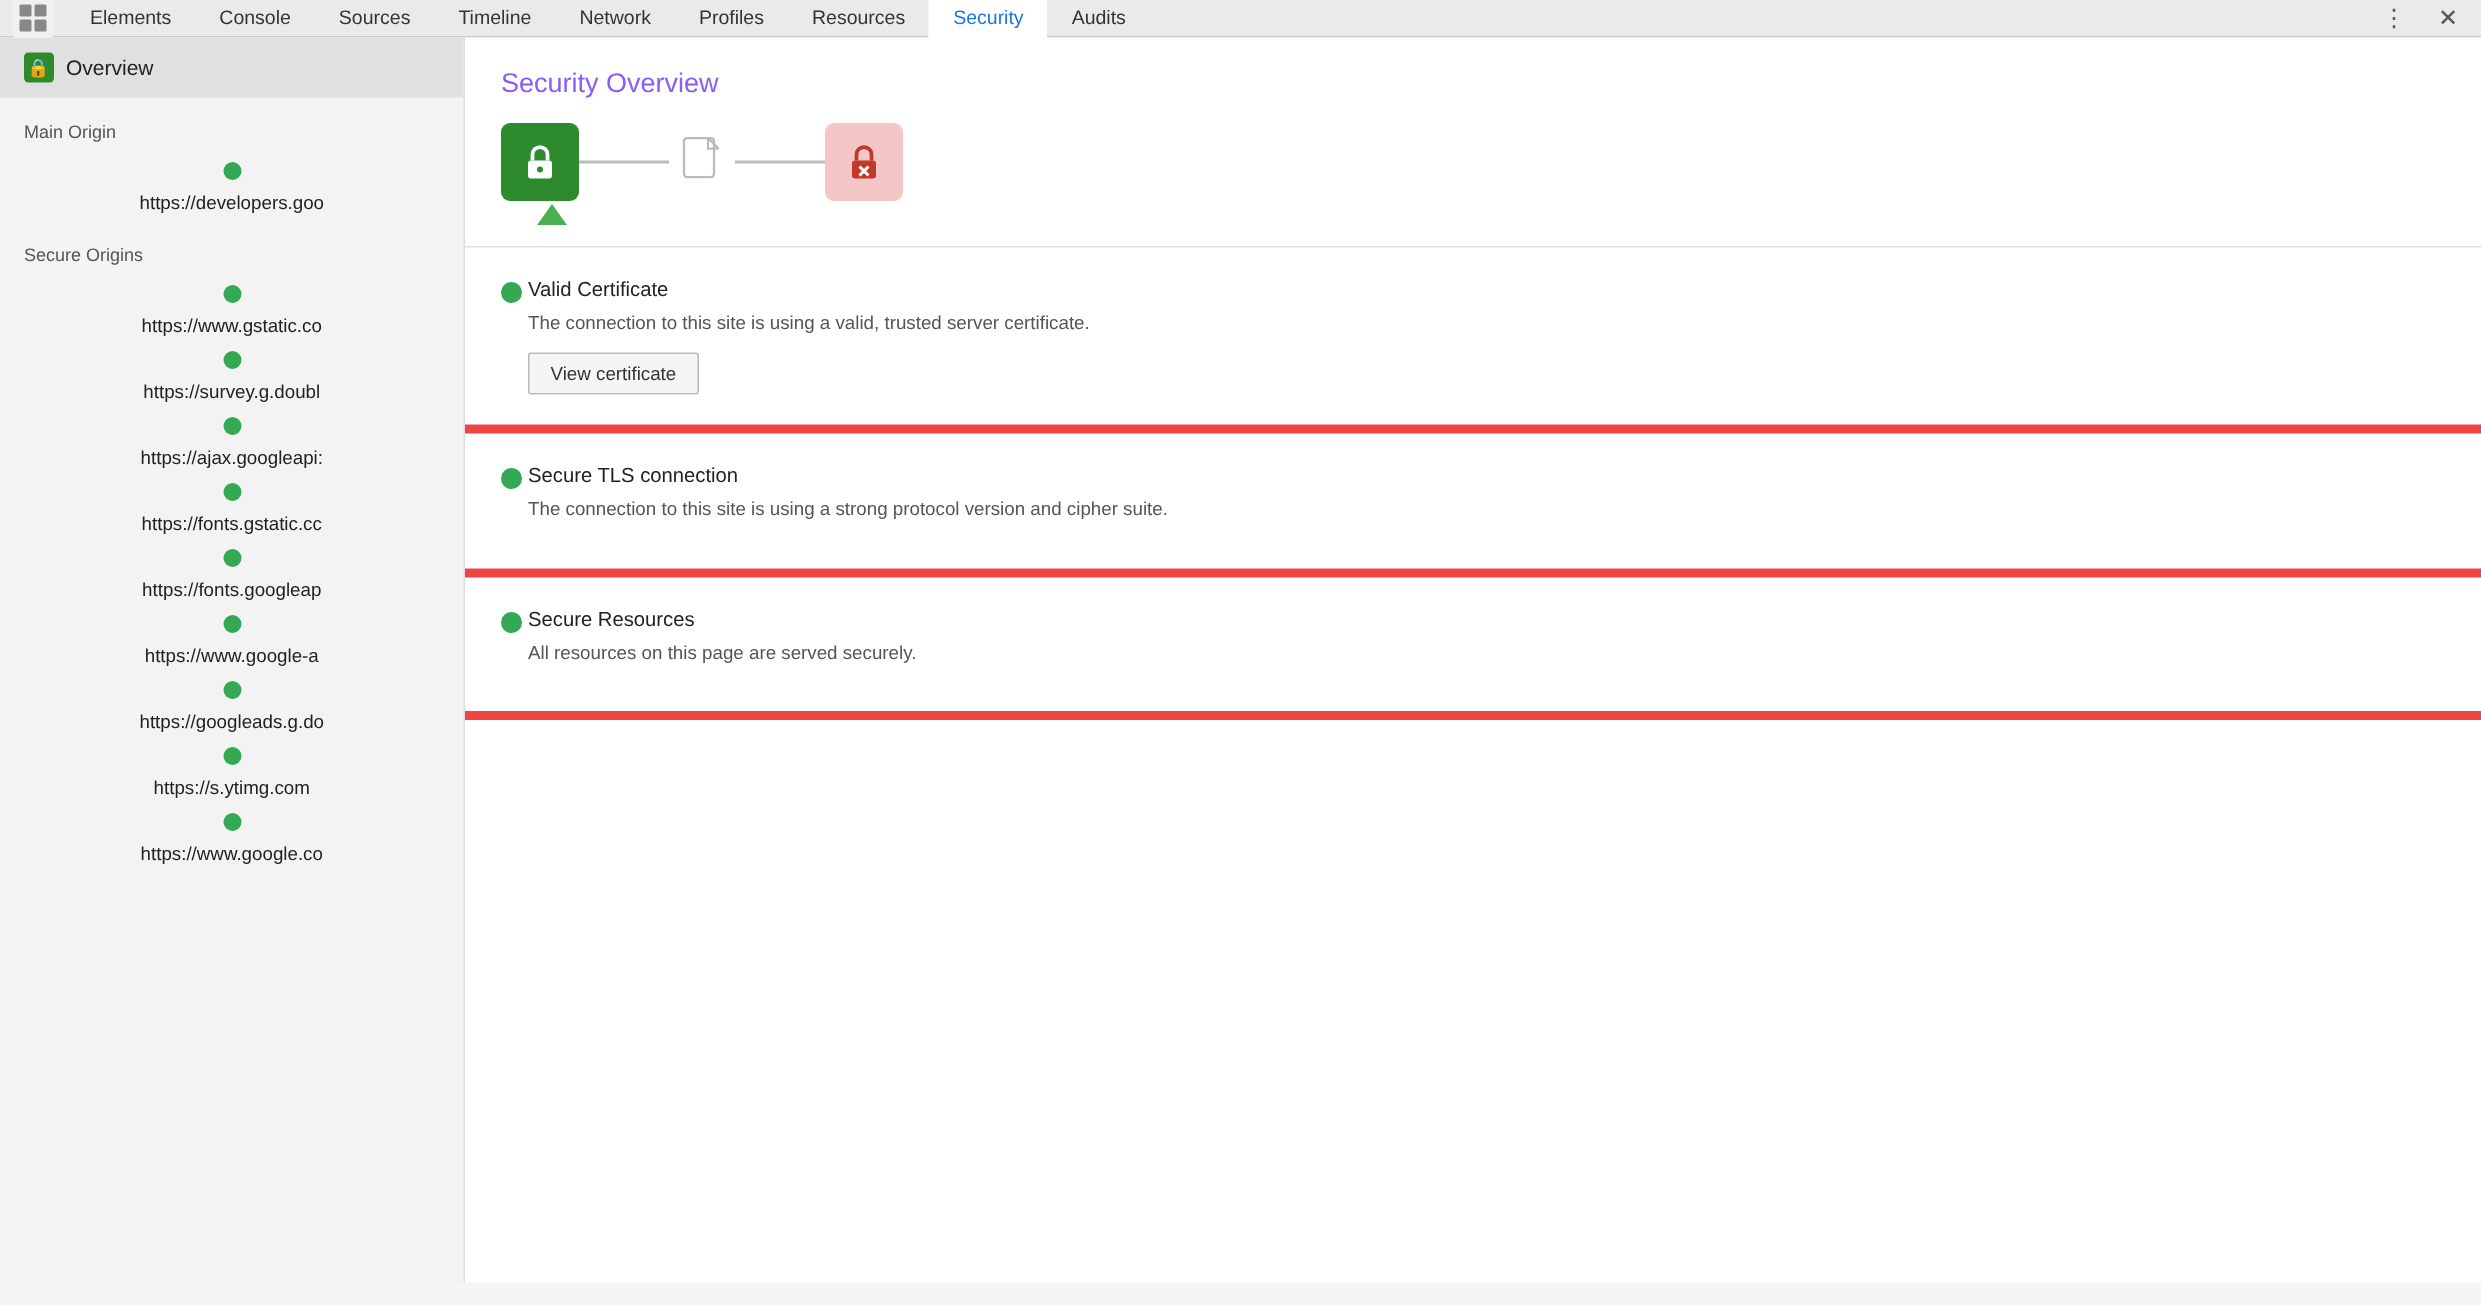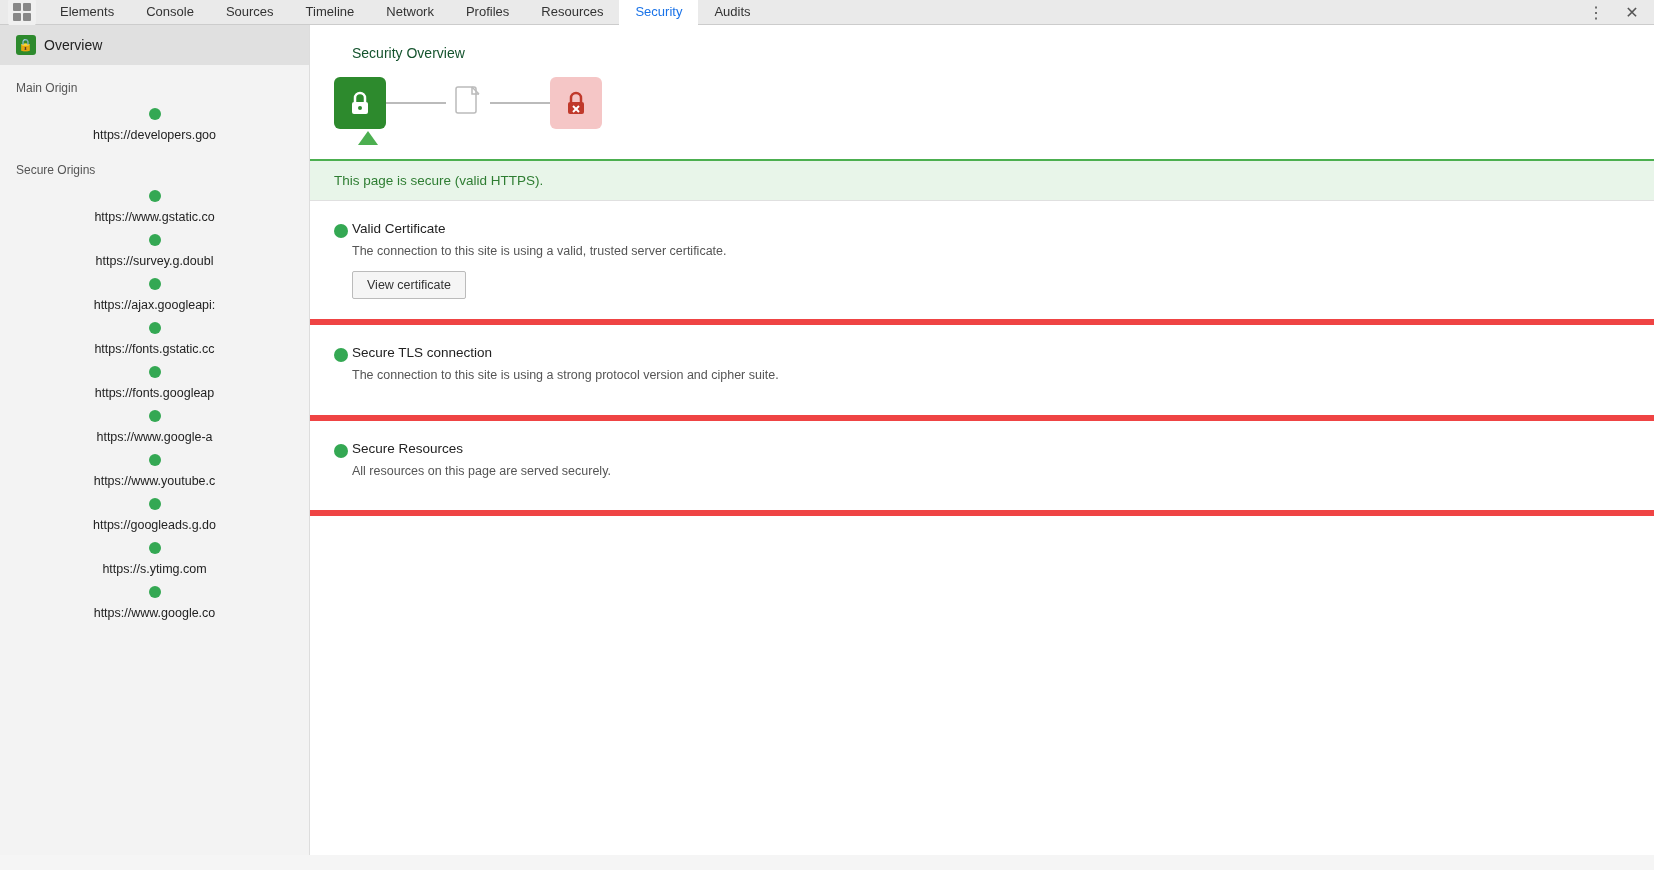--- a/index.html
+++ b/index.html
@@ -137,24 +137,23 @@
 
     
     .content {
       flex: 1;
       background: #fff;
       overflow-y: auto;
     }
 
     .content-title {
       padding: 20px 24px 16px 24px;
-      font-size: 14px;
+      font-size: 18px;
       font-weight: 400;
-      color: #14532d;
-      margin-left: 18px;
+      color: #8b5cf6;
     }
     .diag-icon-green {
       width: 52px;
       height: 52px;
       background: #2d8a2d;
       border-radius: 6px;
       display: flex;
       align-items: center;
       justify-content: center;
       color: white;
@@ -311,24 +310,20 @@
       <div class="sidebar-dot"></div>
       <span class="sidebar-item-text">https://fonts.gstatic.cc</span>
     </div>
     <div class="sidebar-item">
       <div class="sidebar-dot"></div>
       <span class="sidebar-item-text">https://fonts.googleap</span>
     </div>
     <div class="sidebar-item">
       <div class="sidebar-dot"></div>
       <span class="sidebar-item-text">https://www.google-a</span>
-    </div>
-    <div class="sidebar-item">
-      <div class="sidebar-dot"></div>
-      <span class="sidebar-item-text">https://www.youtube.c</span>
     </div>
     <div class="sidebar-item">
       <div class="sidebar-dot"></div>
       <span class="sidebar-item-text">https://googleads.g.do</span>
     </div>
     <div class="sidebar-item">
       <div class="sidebar-dot"></div>
       <span class="sidebar-item-text">https://s.ytimg.com</span>
     </div>
     <div class="sidebar-item">
@@ -365,23 +360,20 @@
             <path d="M8 12V8a5 5 0 0110 0v4" stroke="#c0392b" stroke-width="2.5" fill="none"></path>
             <line x1="10" y1="16" x2="16" y2="22" stroke="white" stroke-width="2"></line>
             <line x1="16" y1="16" x2="10" y2="22" stroke="white" stroke-width="2"></line>
           </svg>
         </div>
       </div>
 
       <div style="position: absolute; bottom: 14px; left: 48px; width: 0; height: 0; border-left: 10px solid transparent; border-right: 10px solid transparent; border-bottom: 14px solid #4caf50;"></div>
     </div>
 
-    <div class="secure-banner">
-      <span>This page is secure (valid HTTPS).</span>
-    </div>
 
     <hr class="divider">
 
     <div class="sec-item">
       <div class="sec-dot"></div>
       <div class="sec-content">
         <div class="sec-title">Valid Certificate</div>
         <div class="sec-desc">The connection to this site is using a valid, trusted server certificate.</div>
         <button class="view-cert-btn">View certificate</button>
       </div>

